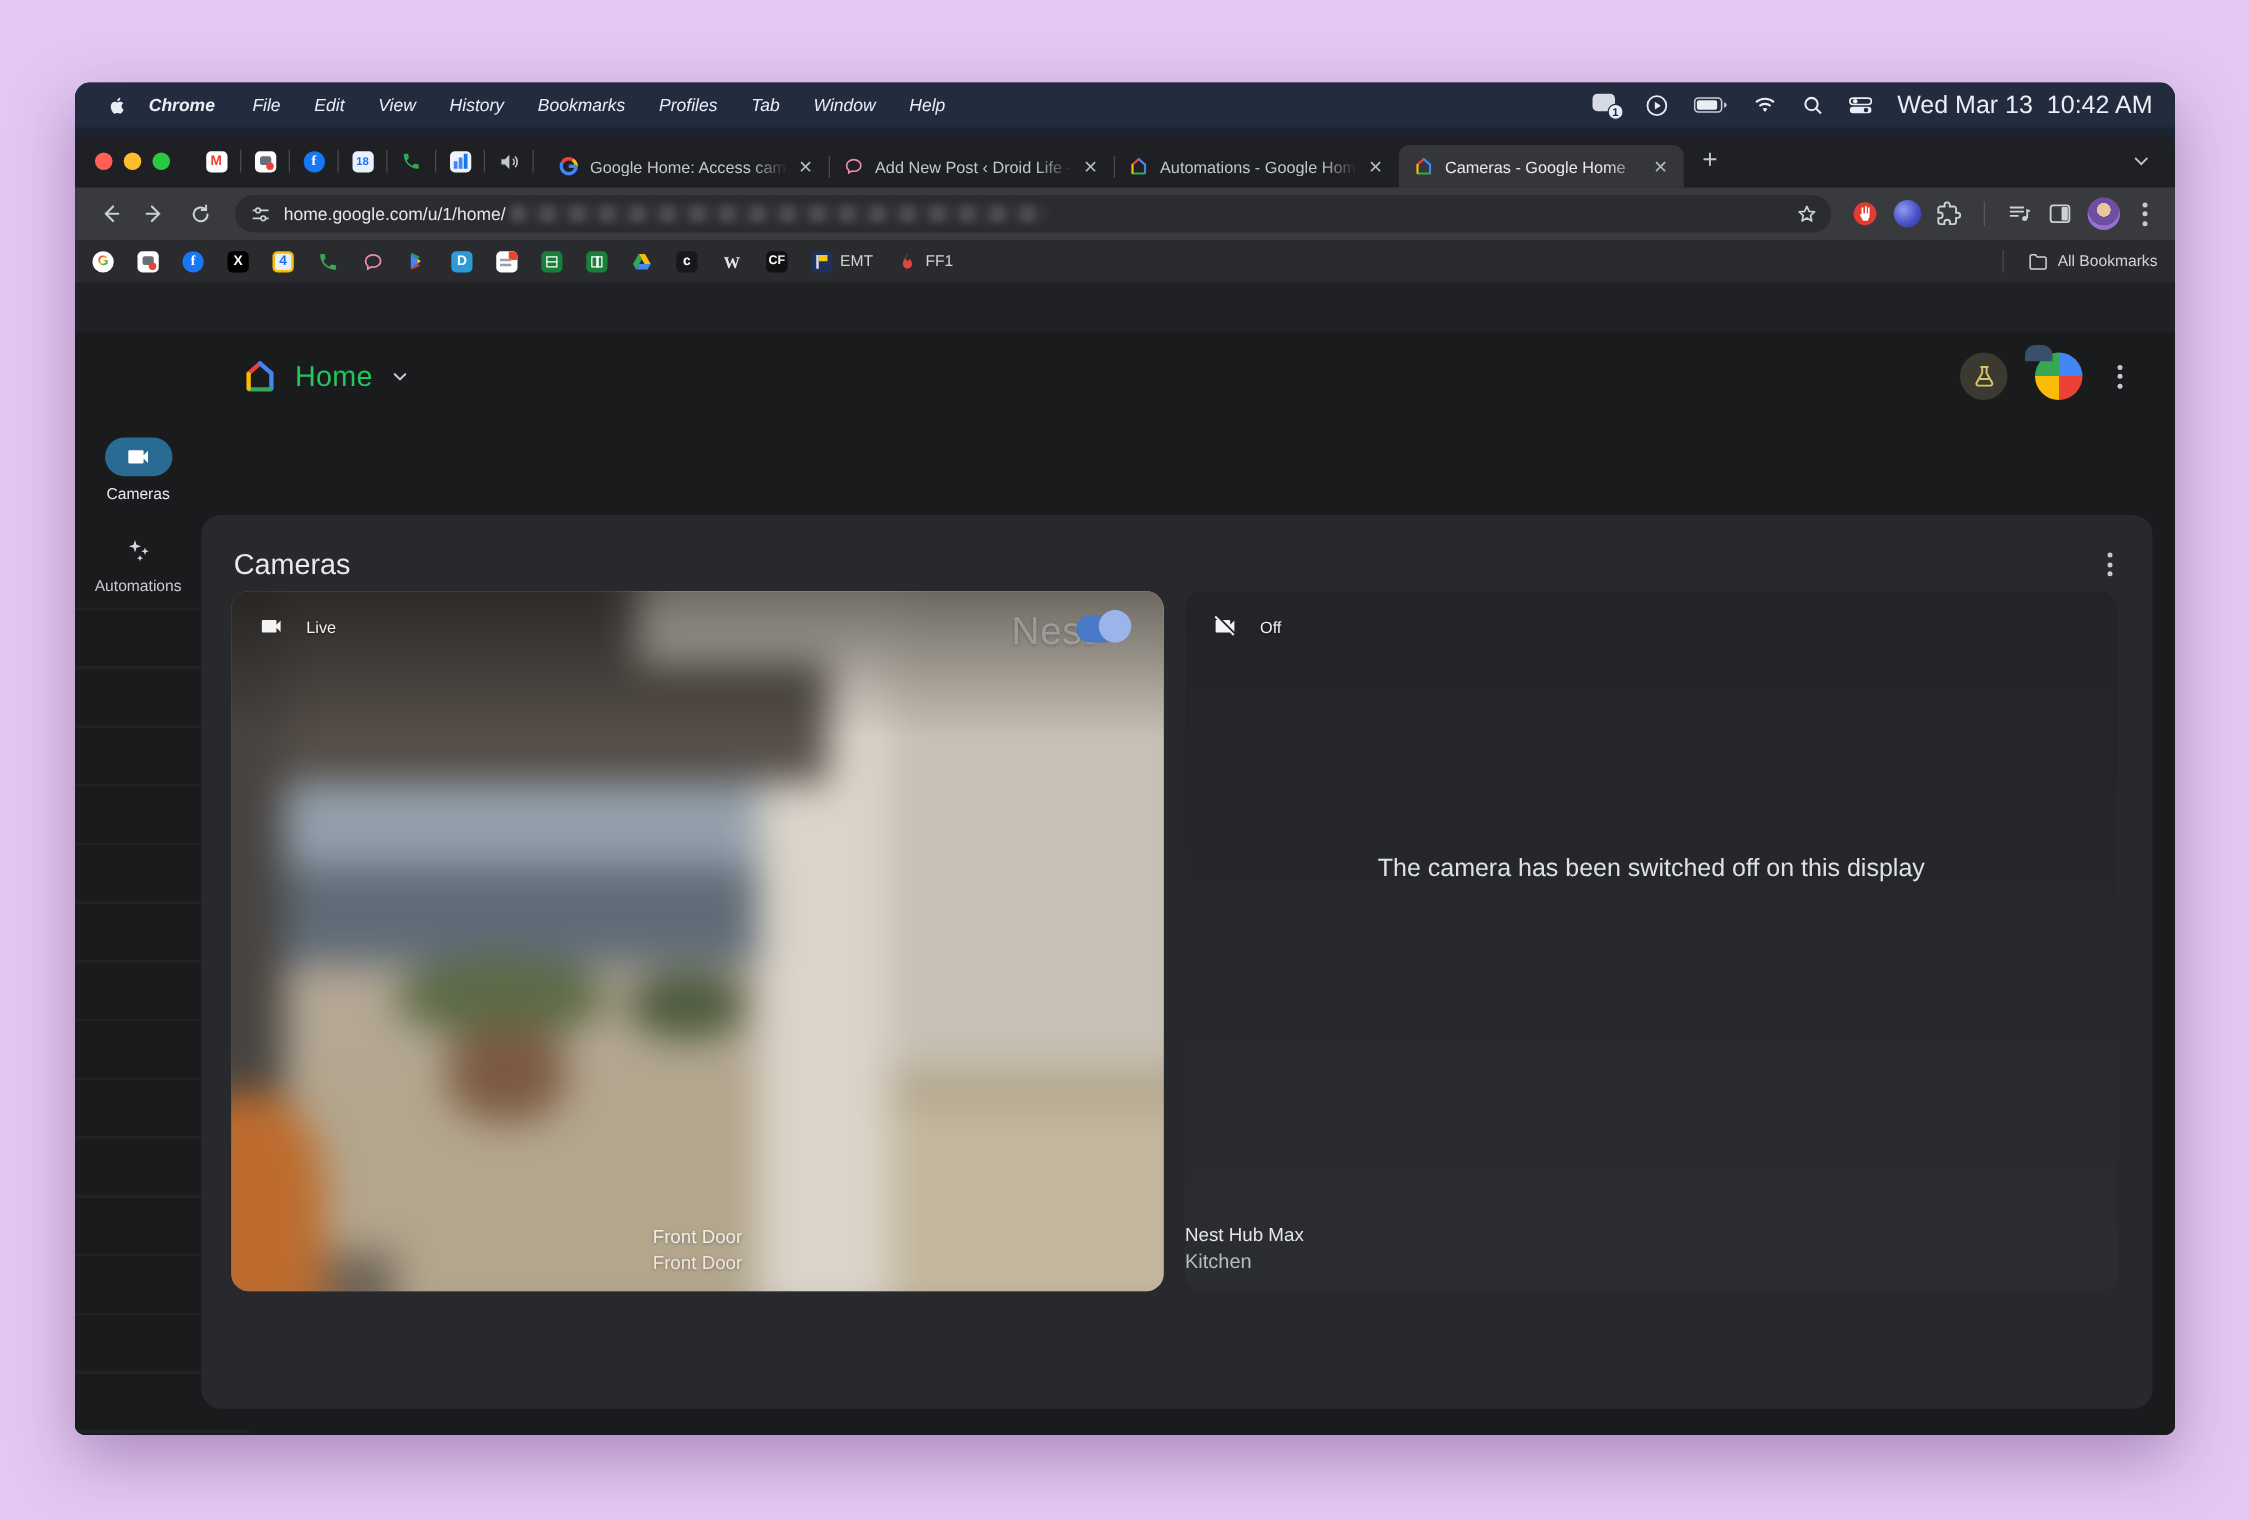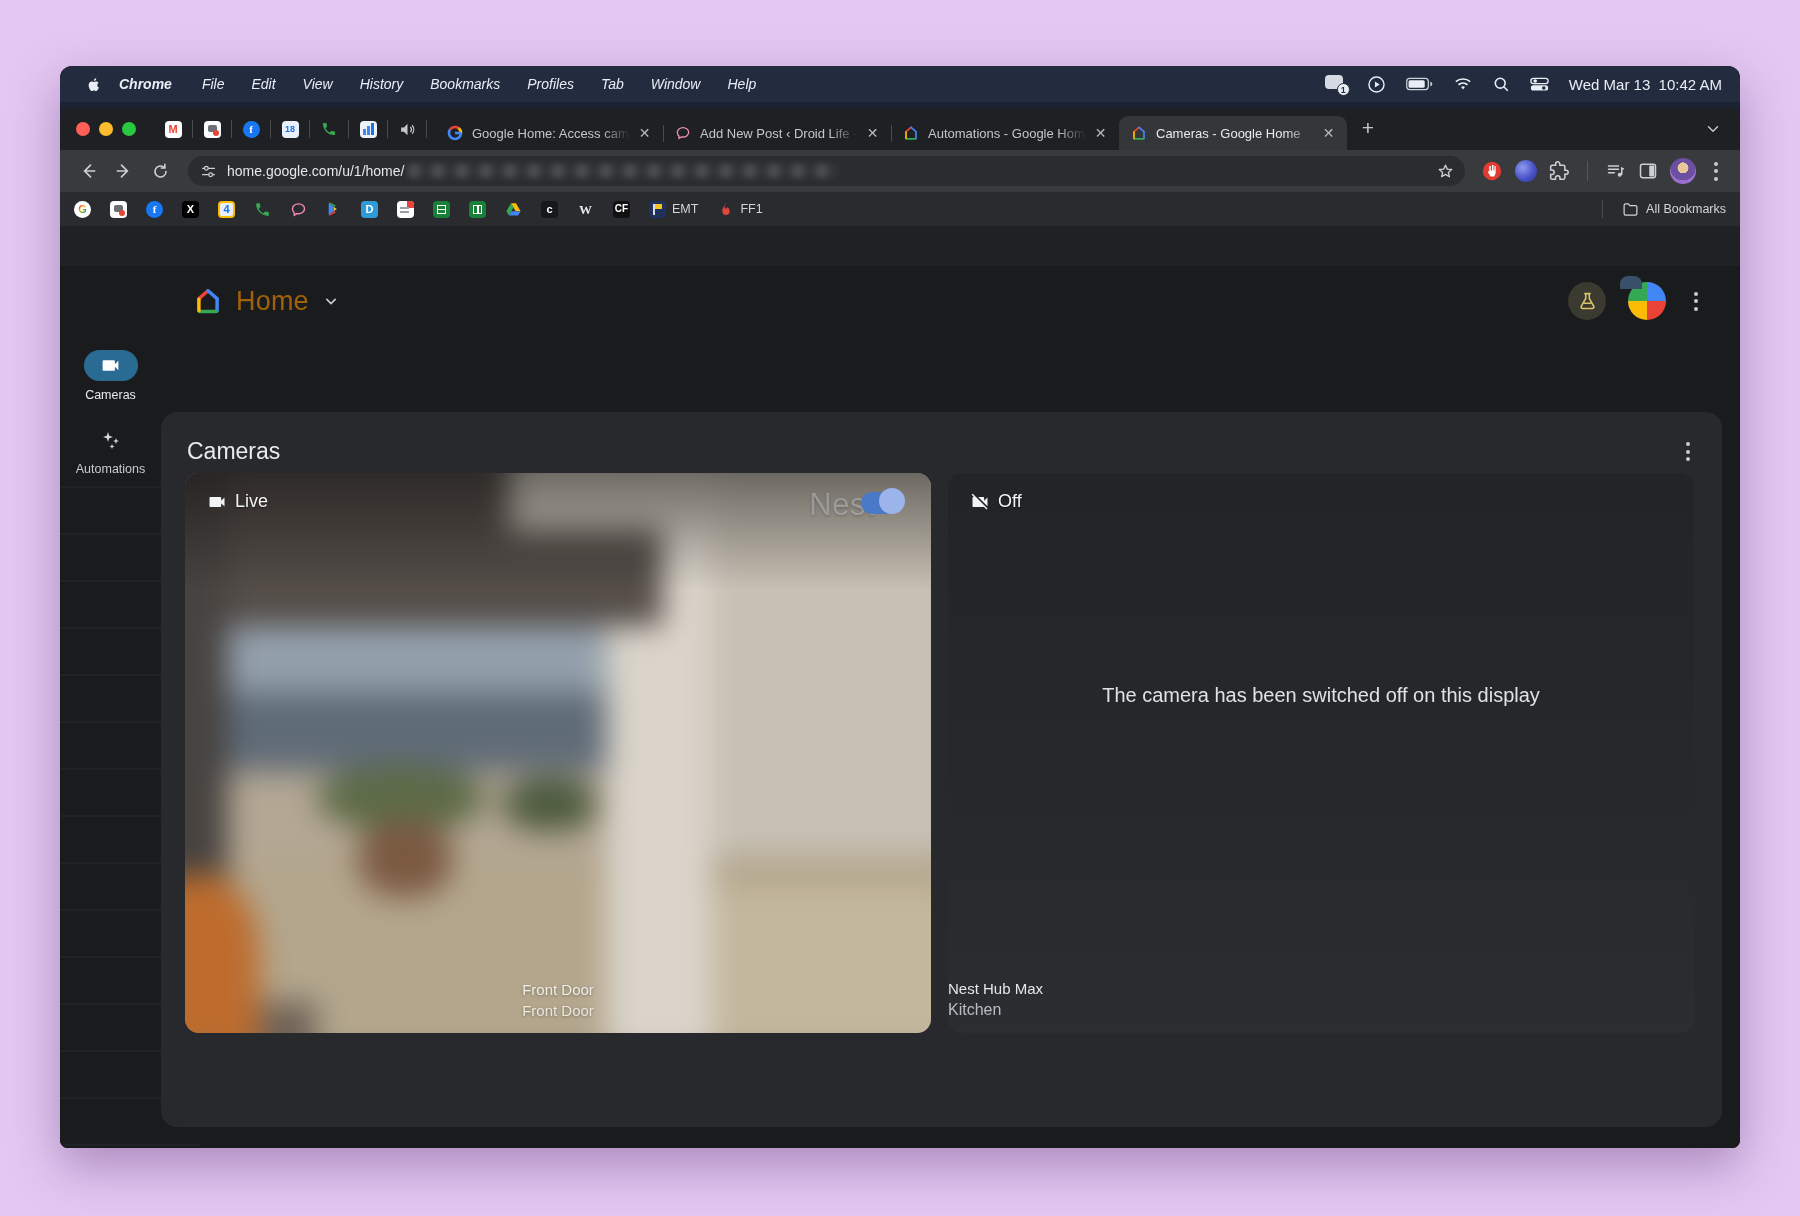--- a/index.html
+++ b/index.html
@@ -12,21 +12,21 @@
 
   
   .menubar { height:36px; background:#222c3e; display:flex; align-items:center;
              color:#e9edf5; font-size:14px; padding:0 18px; }
   .menubar .apple { width:17px; margin:0 18px 0 6px; display:flex; }
   .menubar .mitem { margin-right:27px; white-space:nowrap;font-style:italic; }
   .menubar .mitem.bold { font-weight:bold; margin-right:30px; }
   .menubar .spacer { flex:1; }
   .menubar .status { display:flex; align-items:center; gap:20px; }
   .menubar .status svg { display:block; }
-  .clock { font-size:15px; white-space:nowrap; }
+  .clock { font-size:20px; white-space:nowrap; }
   .rec-badge { position:relative; width:22px; height:18px; }
   .rec-badge .cam { width:18px; height:14px; background:#e9edf5; border-radius:4px; position:absolute; top:0; left:0; opacity:.9;}
   .rec-badge .cnt { position:absolute; right:-3px; bottom:-3px; width:13px; height:13px; border-radius:50%;
                     background:#e9edf5; color:#222c3e; font-size:9px; font-weight:bold;
                     display:flex; align-items:center; justify-content:center; border:1.5px solid #222c3e;}
 
   
   .chrome { position:absolute; left:0; top:42px; width:1680px; height:1040px;
             background:#202124; border-radius:12px 12px 0 0; overflow:hidden; }
 
@@ -75,21 +75,21 @@
   .allbm { display:flex; align-items:center; gap:7px; color:#d2d4d8; font-size:12.5px; }
   .bm-sep { width:1px; height:18px; background:#4a4b4f; }
 
   
   .page { position:absolute; top:158px; left:0; right:0; bottom:0; background:#1a1b1d; }
   .page .stripes { position:absolute; left:0; top:220px; width:140px; bottom:0;
      background:repeating-linear-gradient(180deg, rgba(255,255,255,.03) 0 2px, transparent 2px 47px); }
 
   .app-header { height:70px; display:flex; align-items:center; padding:0 36px 0 134px; }
   .home-logo { width:28px; height:28px; margin-right:14px; }
-  .app-title { color:#a16207; font-size:27px; font-weight:500; letter-spacing:.2px; }
+  .app-title { color:#22c55e; font-size:23px; font-weight:500; letter-spacing:.2px; }
   .app-title-chevron { color:#c8cacd; margin-left:12px; display:flex; }
   .app-header .grow { flex:1; }
   .hdr-actions { display:flex; align-items:center; gap:22px; }
   .flask-btn { width:38px; height:38px; border-radius:50%; background:#3a3a30; display:flex; align-items:center; justify-content:center; }
   .avatar-lg { width:38px; height:38px; border-radius:50%; padding:2.5px;
                background:conic-gradient(#4285f4 0 25%, #ea4335 25% 50%, #fbbc05 50% 75%, #34a853 75% 100%); }
   .avatar-lg .inner { width:100%; height:100%; border-radius:50%;
       background:radial-gradient(circle at 50% 34%, #caa06a 0 28%, #f4d445 30% 100%); position:relative; overflow:hidden;}
   .avatar-lg .inner::after{ content:""; position:absolute; left:50%; bottom:-4px; transform:translateX(-50%);
       width:22px; height:13px; border-radius:8px 8px 0 0; background:#39506b; }
@@ -131,22 +131,22 @@
   .sc-green1 { left:20%; top:52%; width:21%; height:11%; background:#5d6b47; border-radius:50%; }
   .sc-green2 { left:43%; top:54%; width:12%; height:9%; background:#4c5a3d; border-radius:50%; }
   .sc-planter { left:25%; top:61%; width:12%; height:13%; background:#7c5a42; border-radius:45%; }
   .sc-ground { left:0; bottom:0; width:100%; height:33%; background:#b3a68d; }
   .sc-path { left:56%; bottom:0; width:44%; height:28%; background:#c3b79e; }
   .sc-figure { left:-2%; bottom:0; width:15%; height:30%; background:#bd6c2d; border-radius:45% 45% 0 0; }
   .sc-shadow { left:0; bottom:0; width:20%; height:9%; background:#6f6358; }
 
   .card-shade { position:absolute; inset:0; background:linear-gradient(180deg, rgba(0,0,0,.45), rgba(0,0,0,0) 21%); }
 
-  .status-chip { position:absolute; left:22px; top:18px; display:flex; align-items:center; gap:8px;
-                 color:#f1f3f4; font-size:18px; text-shadow:0 1px 2px rgba(0,0,0,.55);text-align:right; }
+  .status-chip { position:absolute; left:22px; top:18px; display:flex; align-items:center; gap:18px;
+                 color:#f1f3f4; font-size:13px; text-shadow:0 1px 2px rgba(0,0,0,.55);text-align:right; }
   .nest-mark { position:absolute; right:26px; top:14px; display:flex; align-items:center; }
   .nest-word { font-size:31px; color:rgba(190,192,194,.55); letter-spacing:.5px; font-weight:400;
                text-shadow:0 1px 3px rgba(0,0,0,.25); }
   .nest-pill { width:34px; height:22px; border-radius:11px; background:#4a79c8; margin-left:-14px; position:relative; top:-2px;}
   .nest-dot  { width:26px; height:26px; border-radius:50%; background:#9bb4ea; margin-left:-16px; position:relative; top:-4px;}
 
   .cam-caption { position:absolute; bottom:14px; left:0; right:0; text-align:center;
                  text-shadow:0 1px 3px rgba(0,0,0,.35); }
   .cam-caption .l1 { color:#f1ede7; font-size:15px; margin-bottom:4px; }
   .cam-caption .l2 { color:#ece6dd; font-size:15px; }

